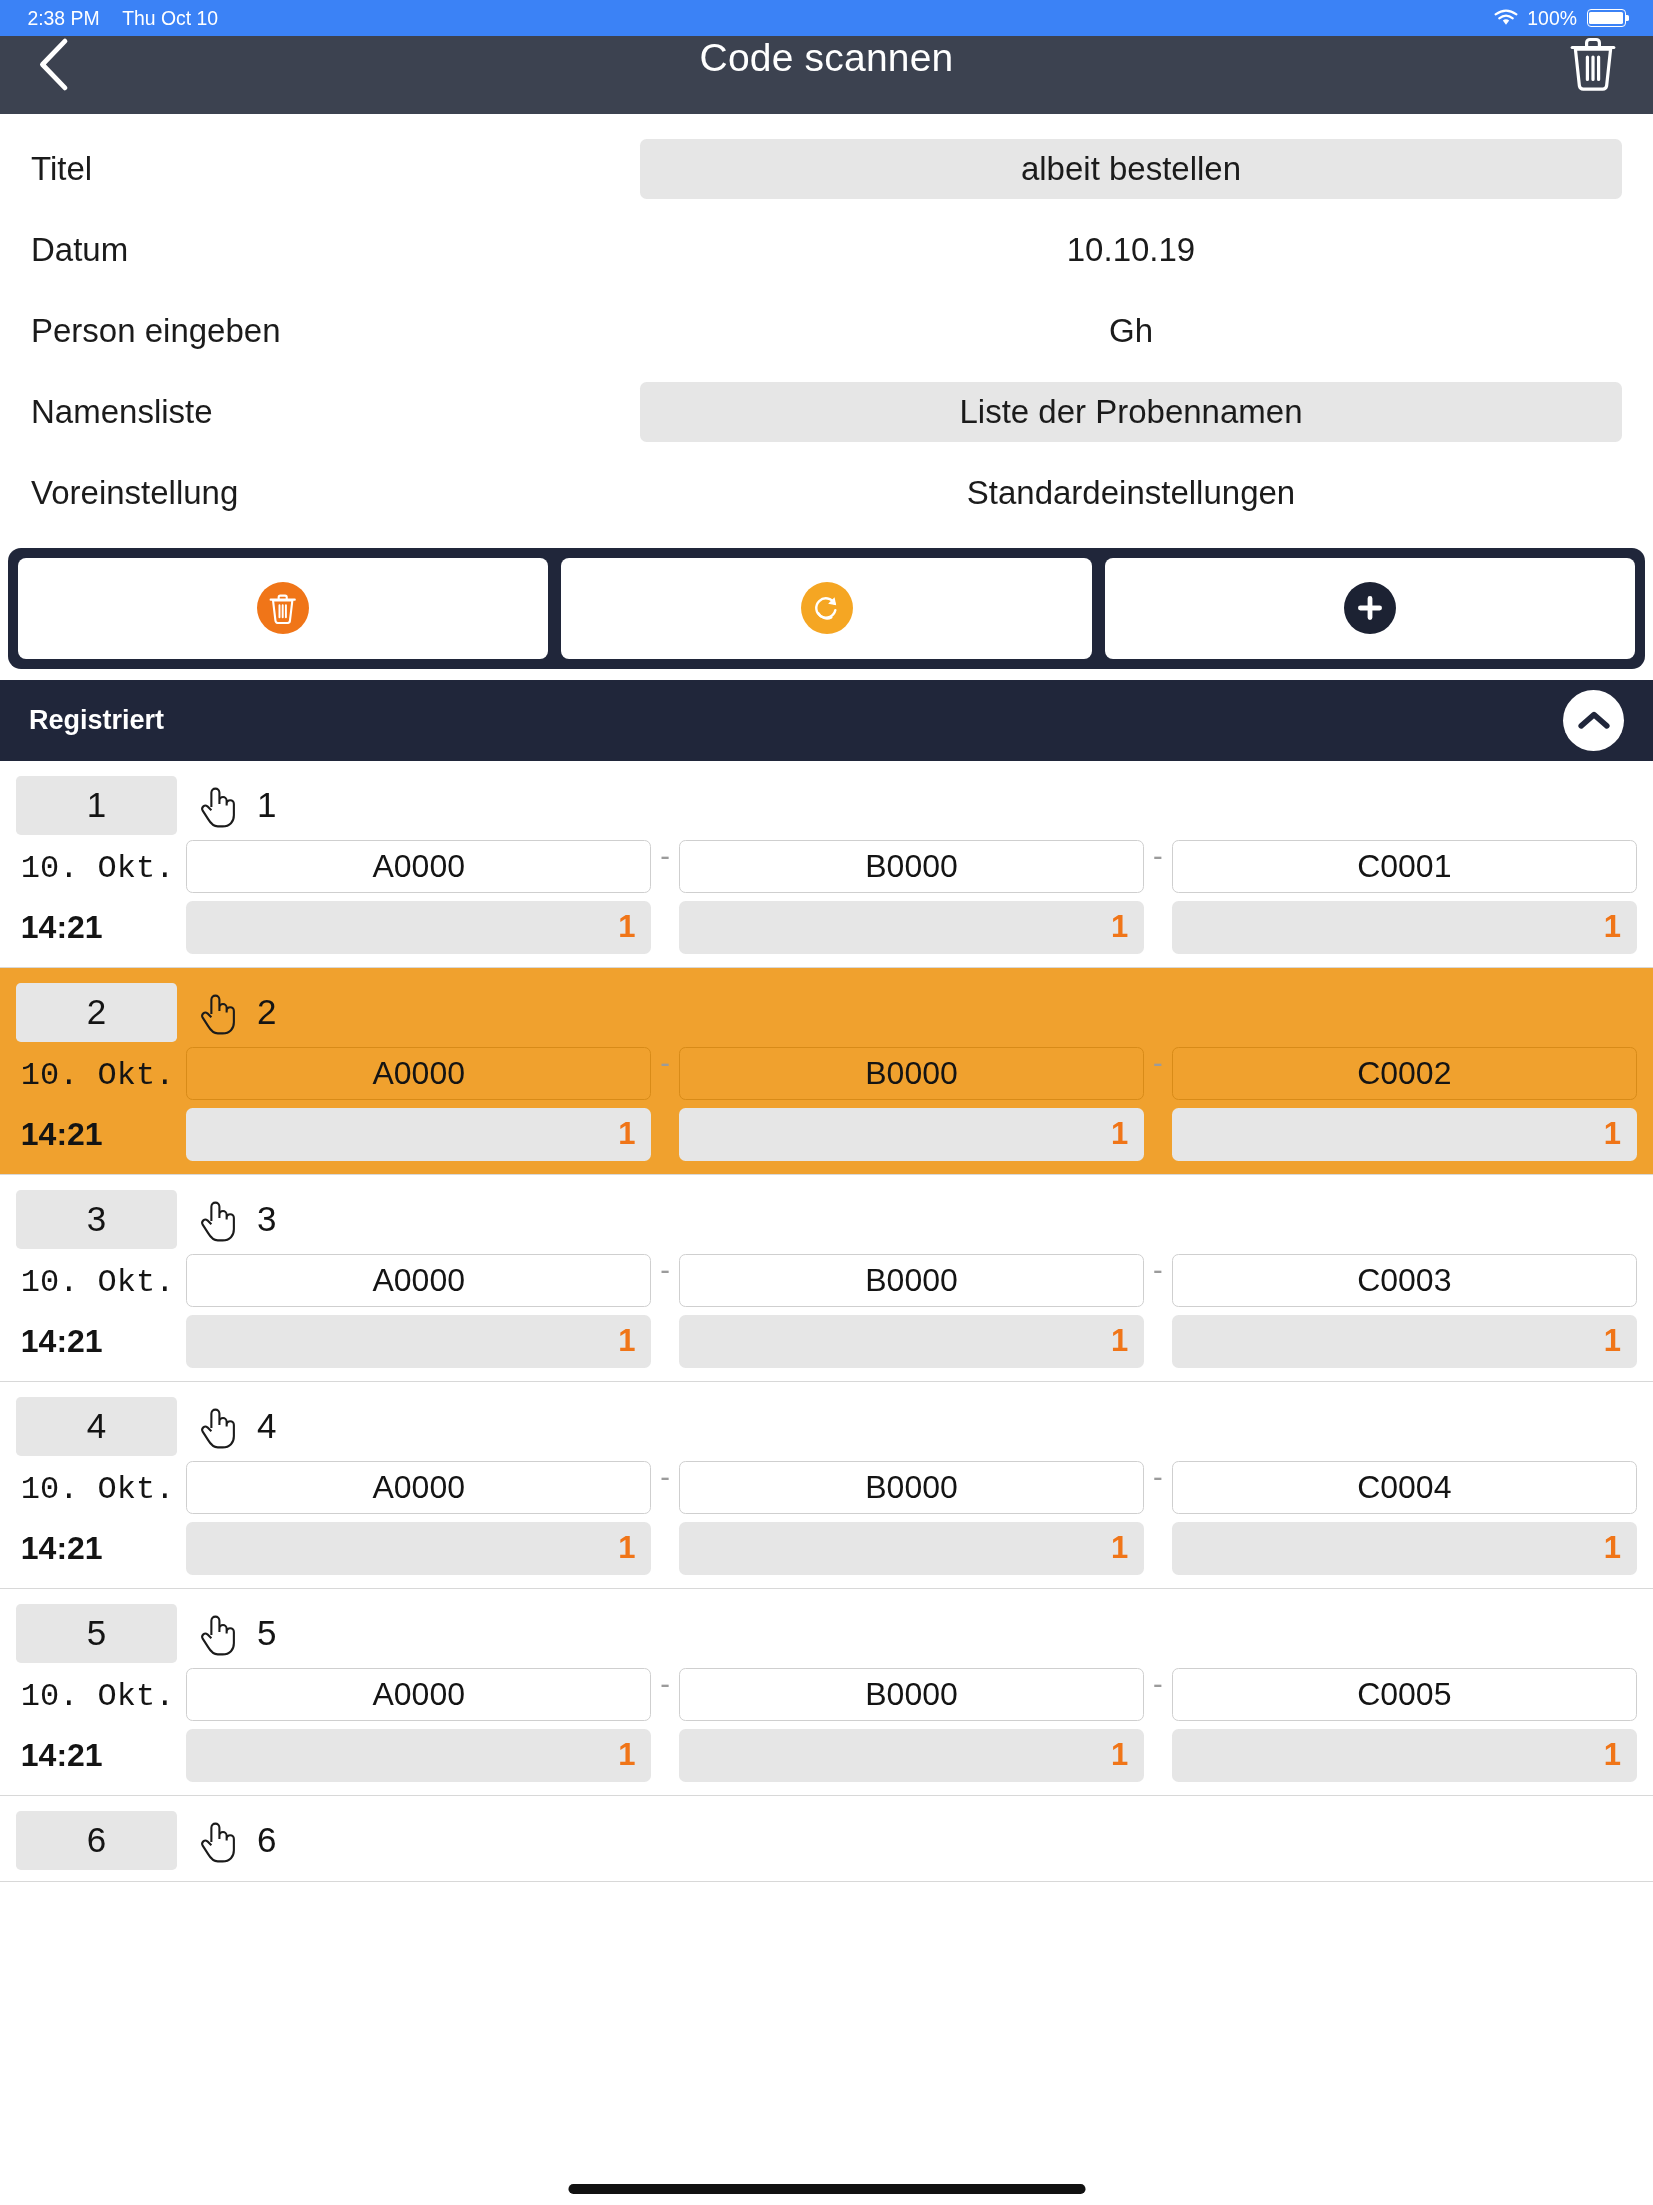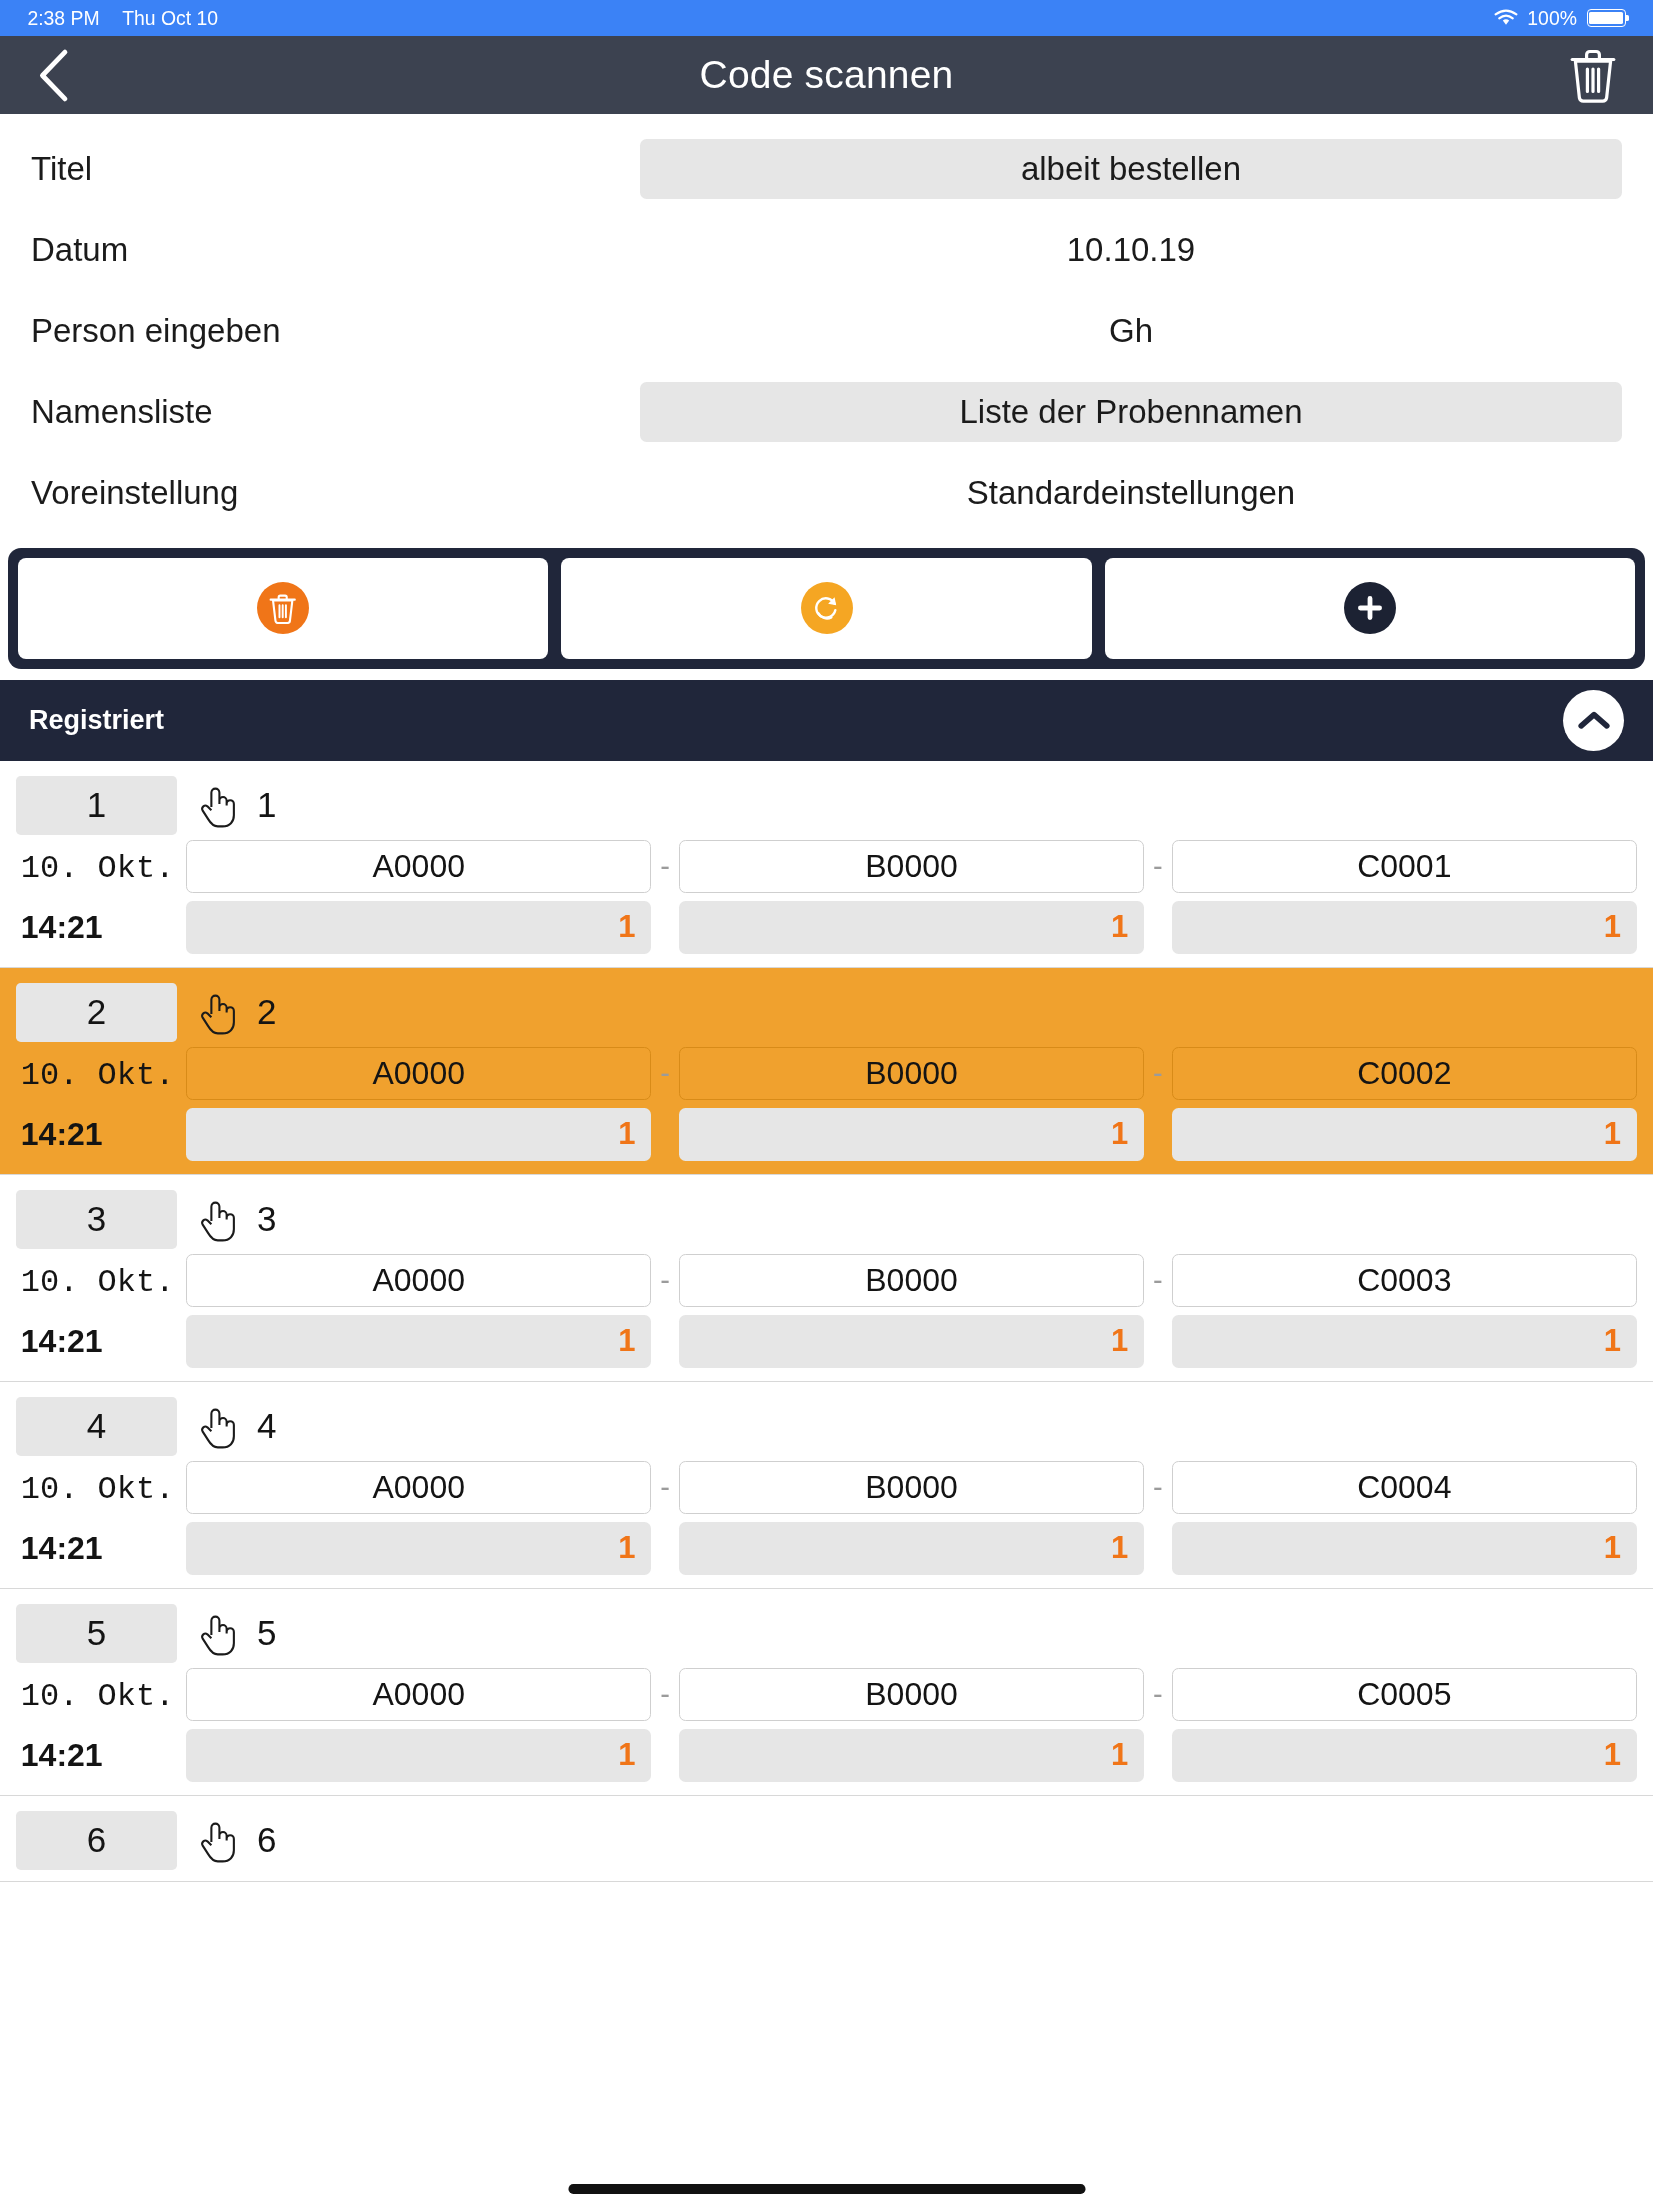--- a/index.html
+++ b/index.html
@@ -41,21 +41,20 @@
     width: 3.2px; height: 6.5px; background: #ffffff; border-radius: 0 1.6px 1.6px 0;
   }
   .batt .fill { position: absolute; left: 1.6px; top: 1.6px; bottom: 1.6px; right: 1.6px; background: #ffffff; border-radius: 1.6px; }
 
   
   .navbar {
     height: 78px;
     background: #3c4250;
     color: #ffffff;
     display: flex;
-    align-items: center;
     position: relative;
     padding: 0 36px;
   }
   .nav-title {
     position: absolute; left: 0; right: 0; text-align: center;
     font-size: 39px; font-weight: 400; letter-spacing: 0.2px;
   }
   .back-chevron {
     width: 37px; height: 57px; position: relative; z-index: 2; cursor: pointer;
   }
@@ -174,21 +173,21 @@
     gap: 0;
   }
   .datecol {
     width: 170px;
     flex: none;
     padding-left: 4.8px;
   }
   .datecol .dt { font-size: 32px; color: #141414; line-height: 58px; font-family: Liberation Mono, monospace; }
   .datecol .tm { font-size: 32px; color: #141414; font-weight: bold; line-height: 58px; }
   .fieldscol { flex: 1; }
-  .code-row { display: flex; align-items: center; }
+  .code-row { display: flex; }
   .code-cell {
     flex: 1;
     border: 1.6px solid #cfcfcf;
     border-radius: 6.5px;
     height: 53px;
     display: flex; align-items: center; justify-content: center;
     font-size: 32px;
     background: #ffffff;
     color: #141414;
   }

